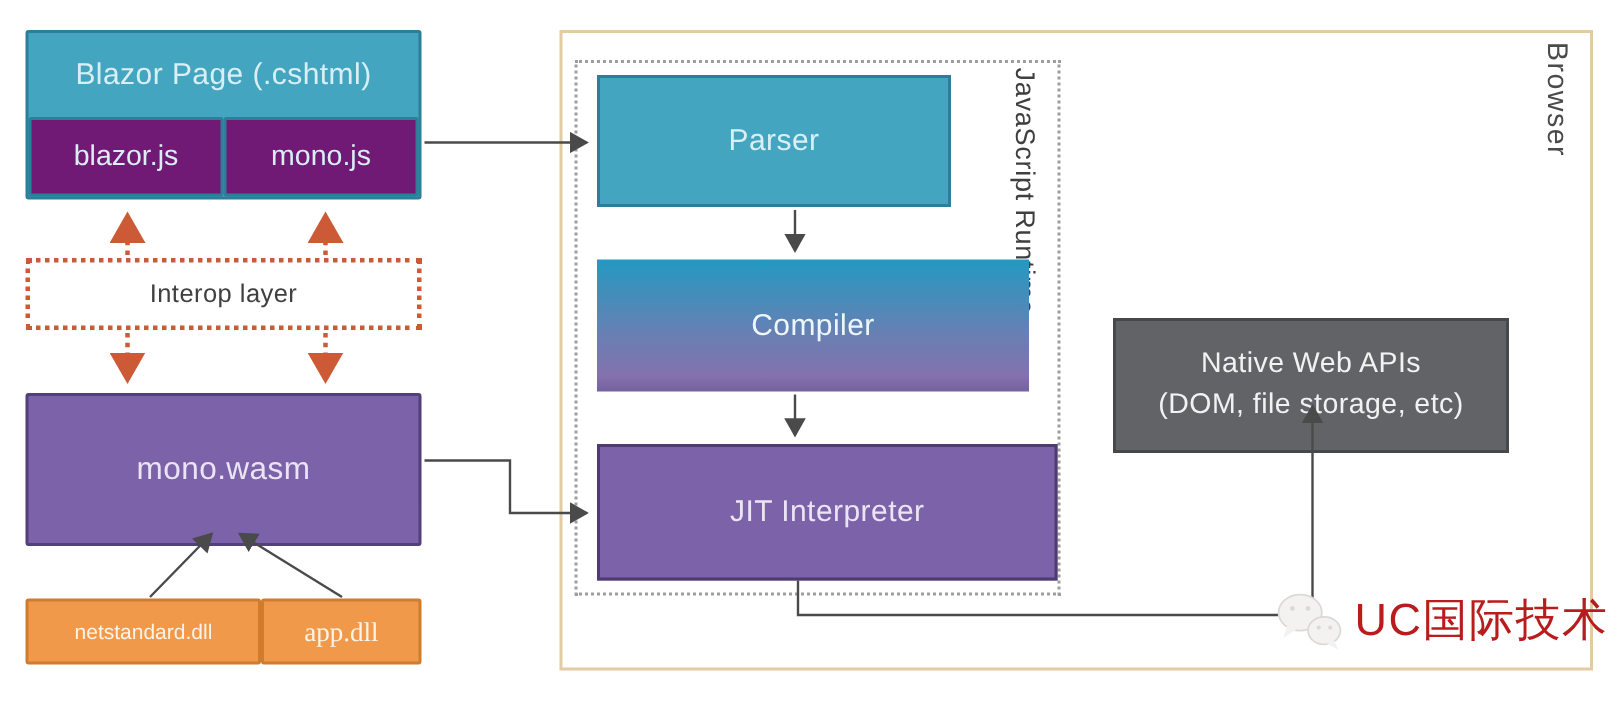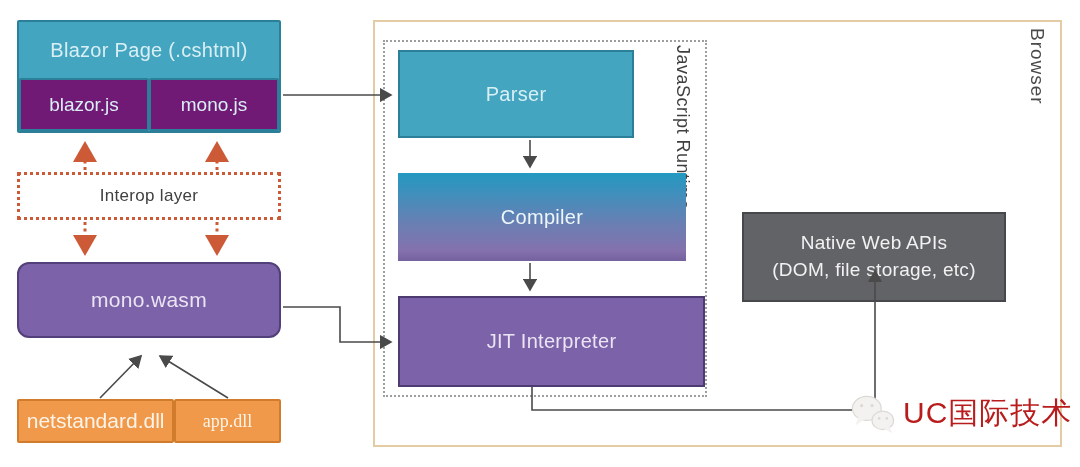--- a/index.html
+++ b/index.html
@@ -20,30 +20,30 @@
   .blazor-cell{
     flex:1;background:#701a75;border:2px solid #2B7F98;border-radius:2px;
     color:#D9EFF5;font-size:19px;
   }
   .interop{
     left:17px;top:172px;width:264px;height:48px;
     background:#ffffff;border:3px dotted #CC5A36;
     color:#404040;font-size:17px;letter-spacing:.3px;
   }
   .mono-wasm{
-    left:17px;top:262px;width:264px;height:76px;
-    background:#7C62A8;border:2px solid #533F7A;border-radius:12px;
+    left:17px;top:262px;width:264px;height:102px;
+    background:#7C62A8;border:2px solid #533F7A;border-radius:2px;
     color:#EAE4F4;font-size:21px;letter-spacing:.3px;
   }
   .dll-row{left:17px;top:399px;width:264px;height:44px;display:flex;}
   .dll-cell{
     background:#F0994A;border:2px solid #D07C2C;border-radius:2px;
     color:#FCF4E9;
   }
-  .dll-netstandard{width:158px;font-size:21px;text-align:right;}
+  .dll-netstandard{width:158px;font-size:14px;text-align:right;}
   .dll-app{width:106px;font-size:18px;font-family:Liberation Serif, serif;}
 
   
   .browser-box{left:373px;top:20px;width:689px;height:427px;border:2px solid #E3CBA3;}
   .browser-label{
     left:1026px;top:28px;writing-mode:vertical-rl;
     font-size:19px;color:#4A4A4A;letter-spacing:1px;
   }
   .runtime-box{left:383px;top:40px;width:324px;height:357px;border:2px dotted #9E9E9E;}
   .runtime-label{

